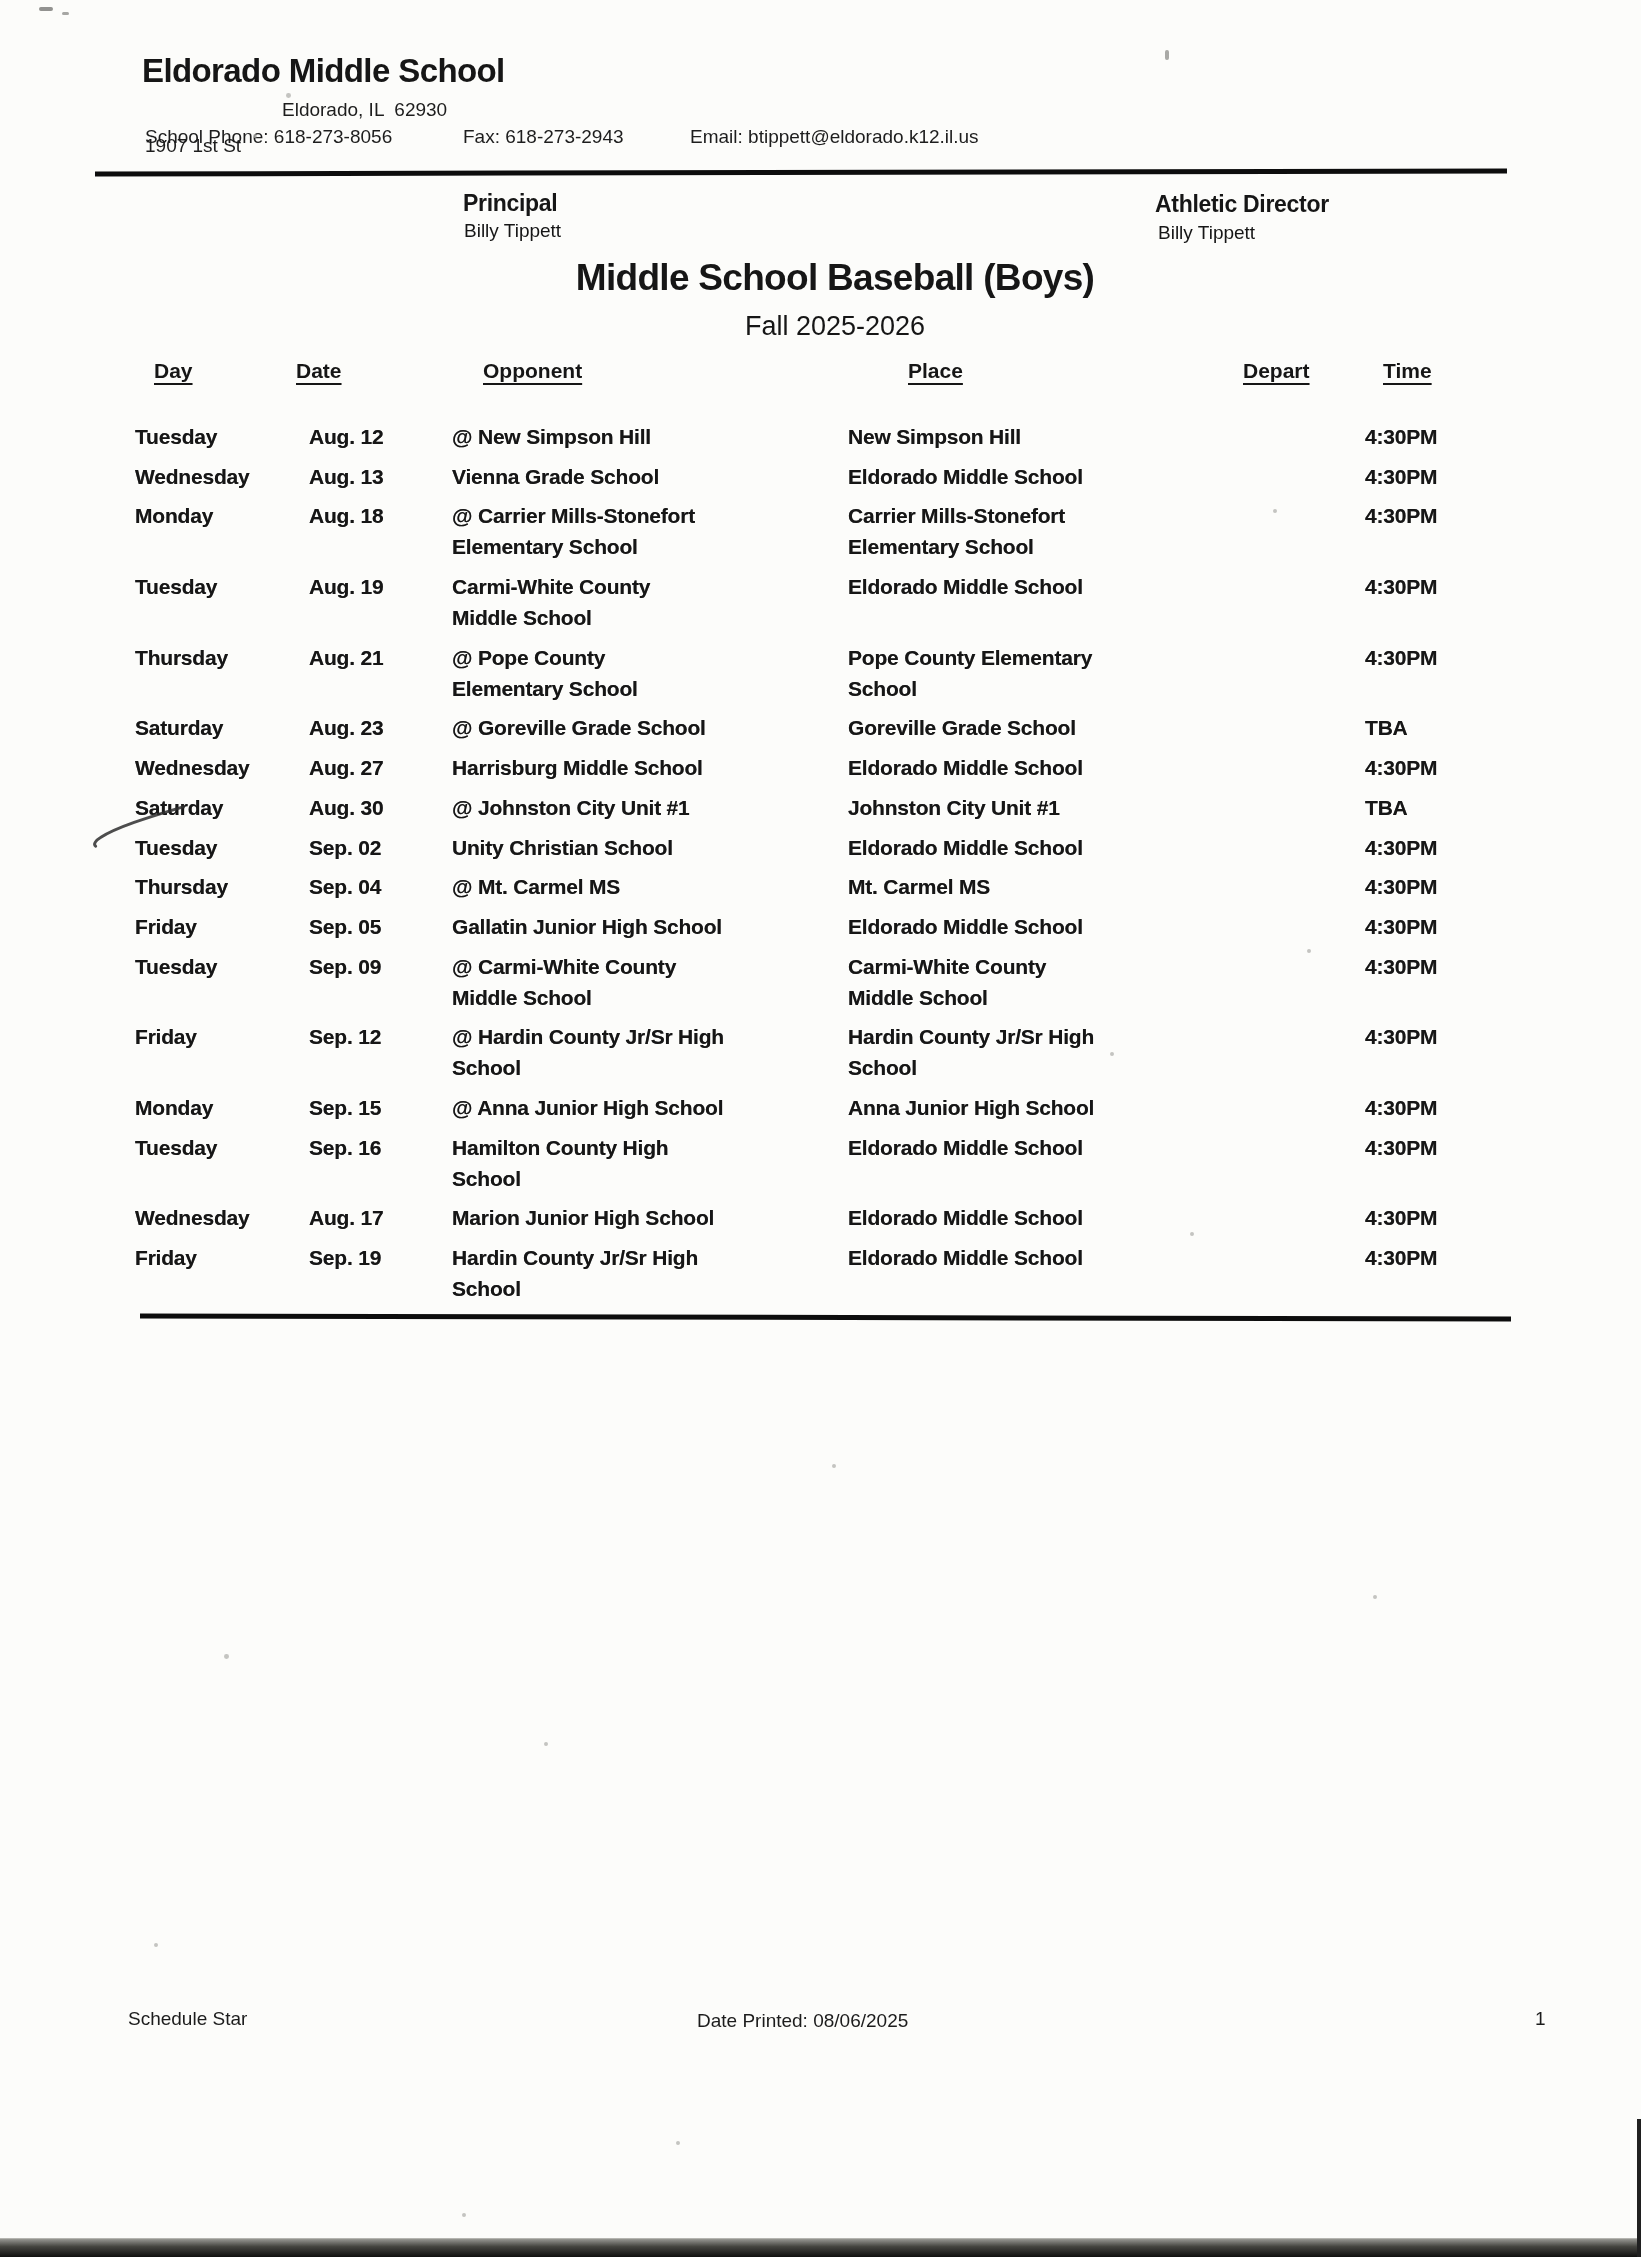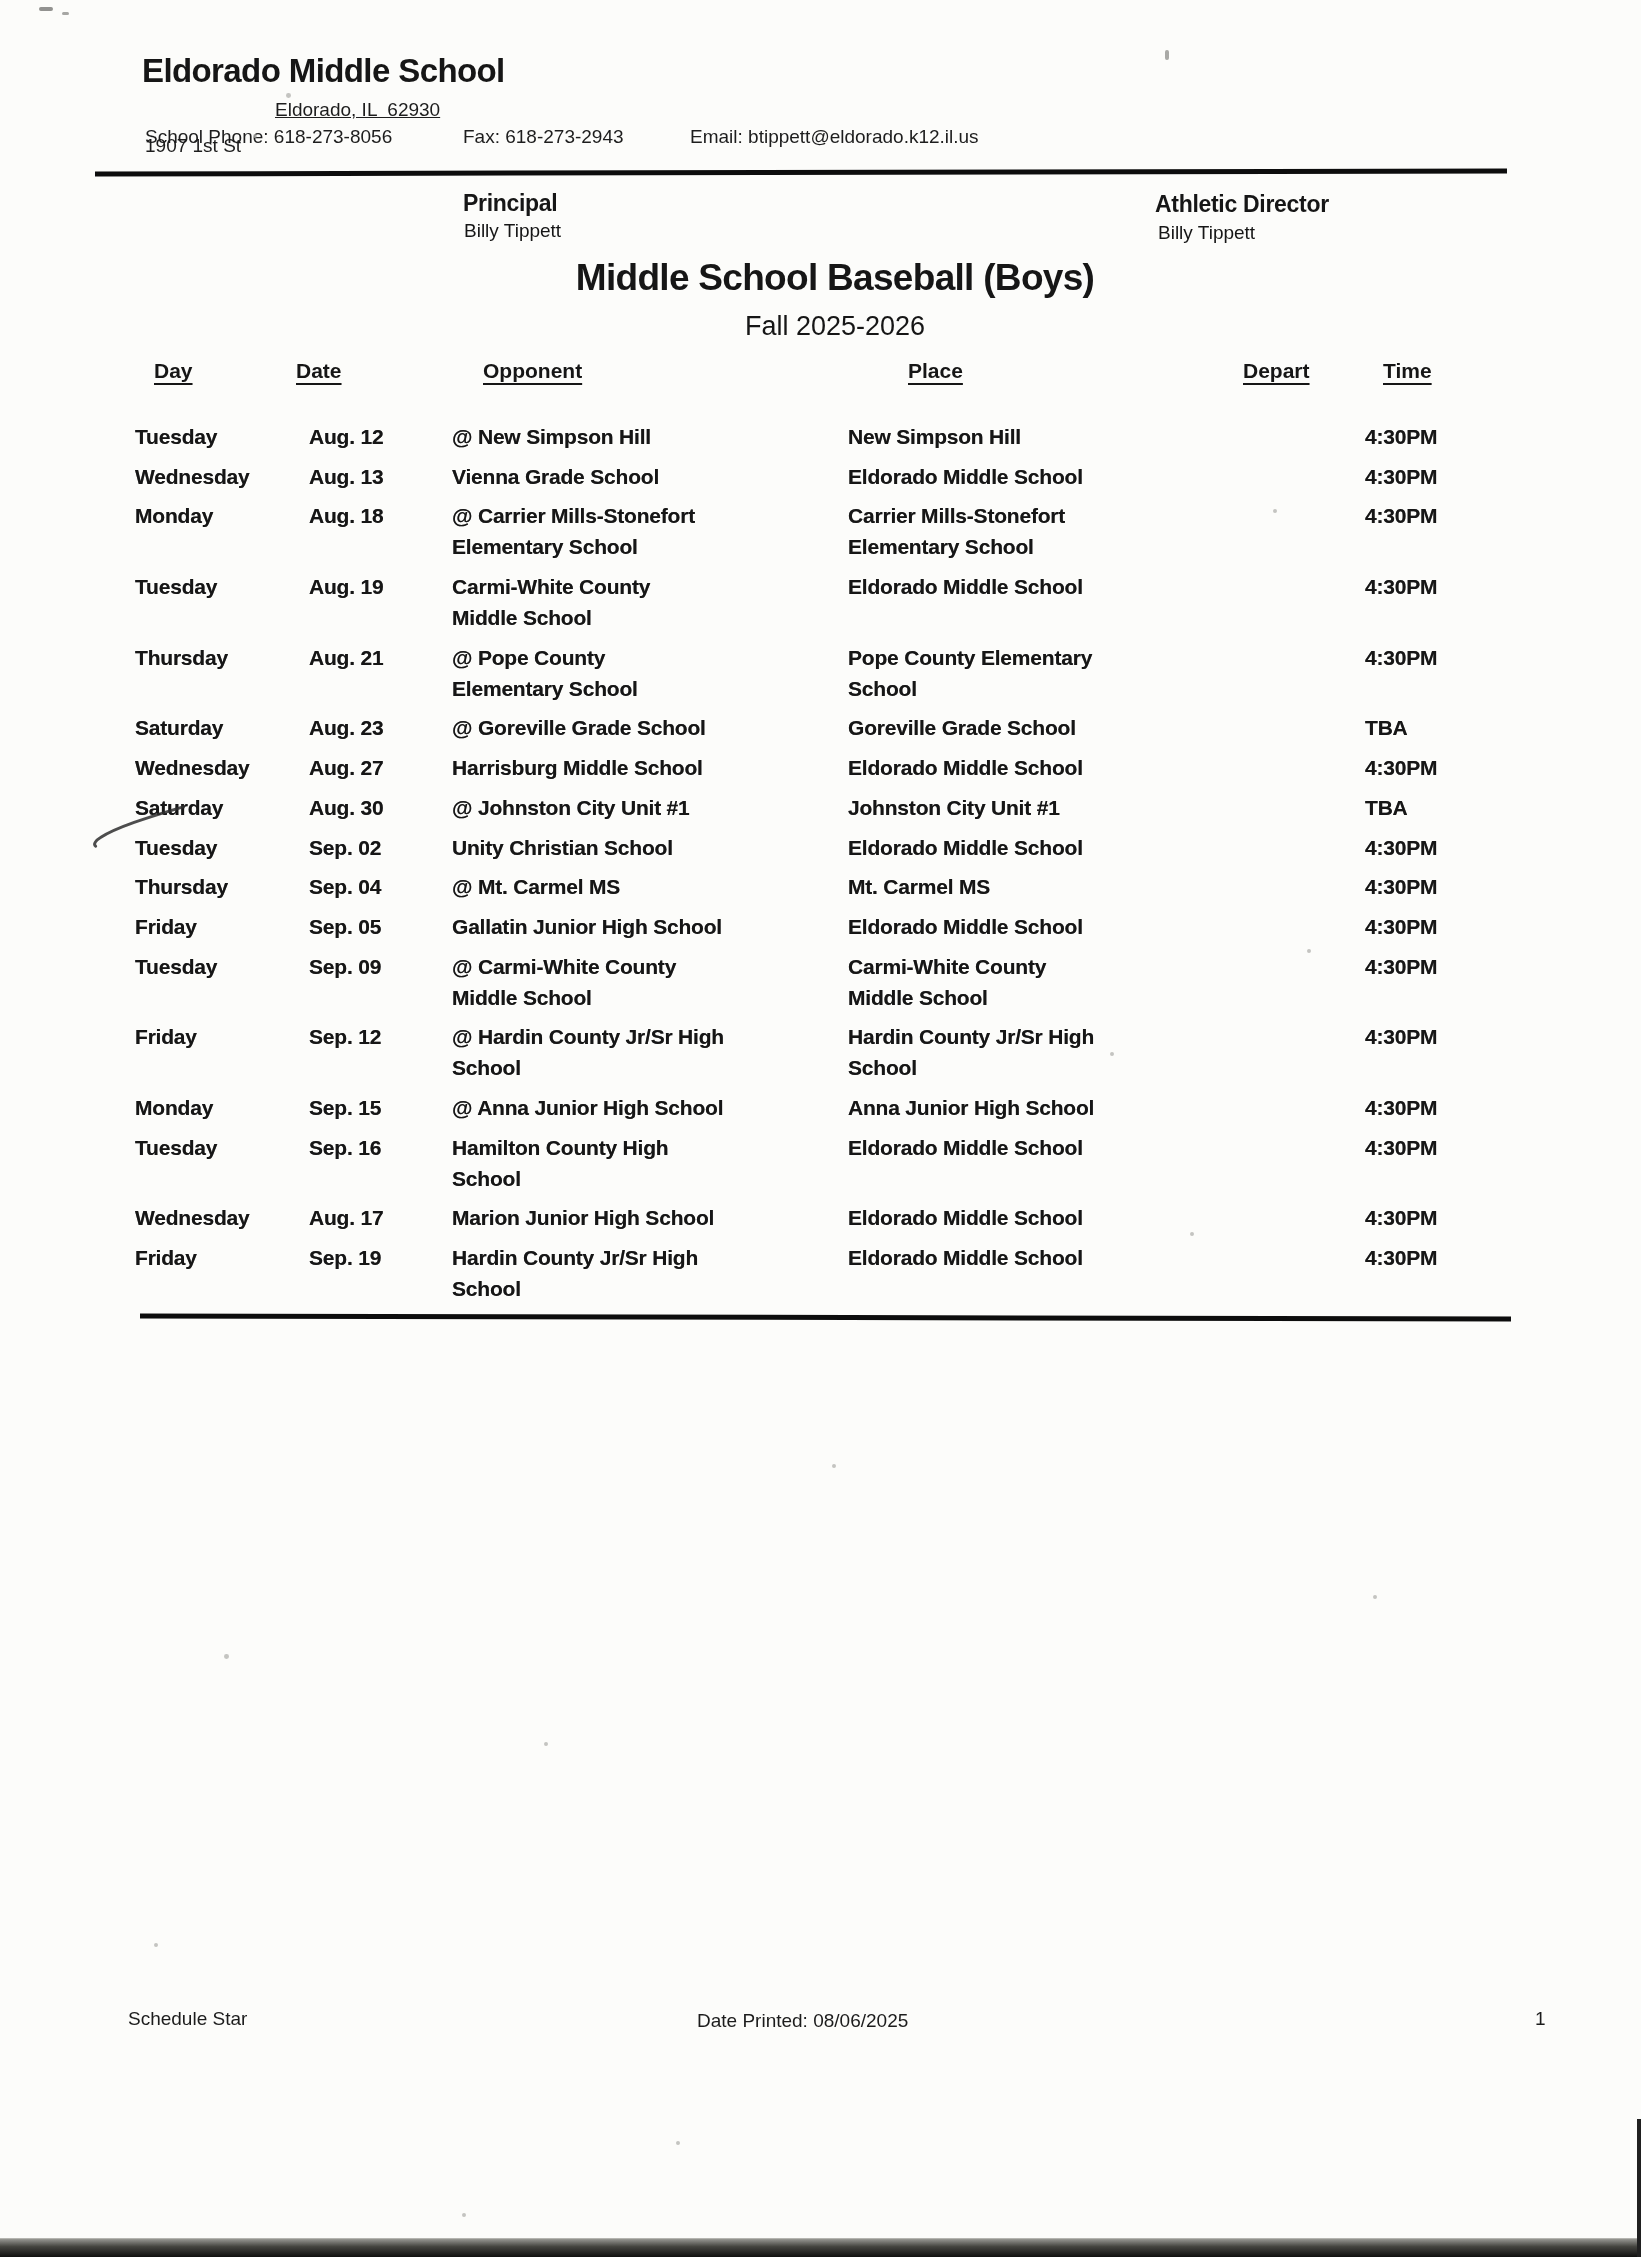--- a/index.html
+++ b/index.html
@@ -56,21 +56,21 @@
   }
   .right-sliver{right:0;top:2119px;width:3.9px;height:138px;background:#202020;}
 </style>
 </head>
 <body>
 
 <div class="page">
 
   <div class="abs school-name">Eldorado Middle School</div>
   <div class="abs addr pre" style="left:145px;top:99px;margin-top:36px;">1907 1st St</div>
-  <div class="abs addr pre" style="left:275px;top:99px;text-decoration:underline;">Eldorado, IL  62930</div>
+  <div class="abs addr pre" style="left:282px;top:99px;">Eldorado, IL  62930</div>
   <div class="abs contact" style="left:145px;top:126px;">School Phone: 618-273-8056</div>
   <div class="abs contact" style="left:463px;top:126px;">Fax: 618-273-2943</div>
   <div class="abs contact" style="left:690px;top:126px;text-align:center;">Email: btippett@eldorado.k12.il.us</div>
   <div class="abs divider top"></div>
 
   <div class="abs staff-label" style="left:463px;top:190px;">Principal</div>
   <div class="abs staff-name" style="left:464px;top:220px;">Billy Tippett</div>
   <div class="abs staff-label" style="left:1155px;top:191px;">Athletic Director</div>
   <div class="abs staff-name" style="left:1158px;top:222px;">Billy Tippett</div>
 

